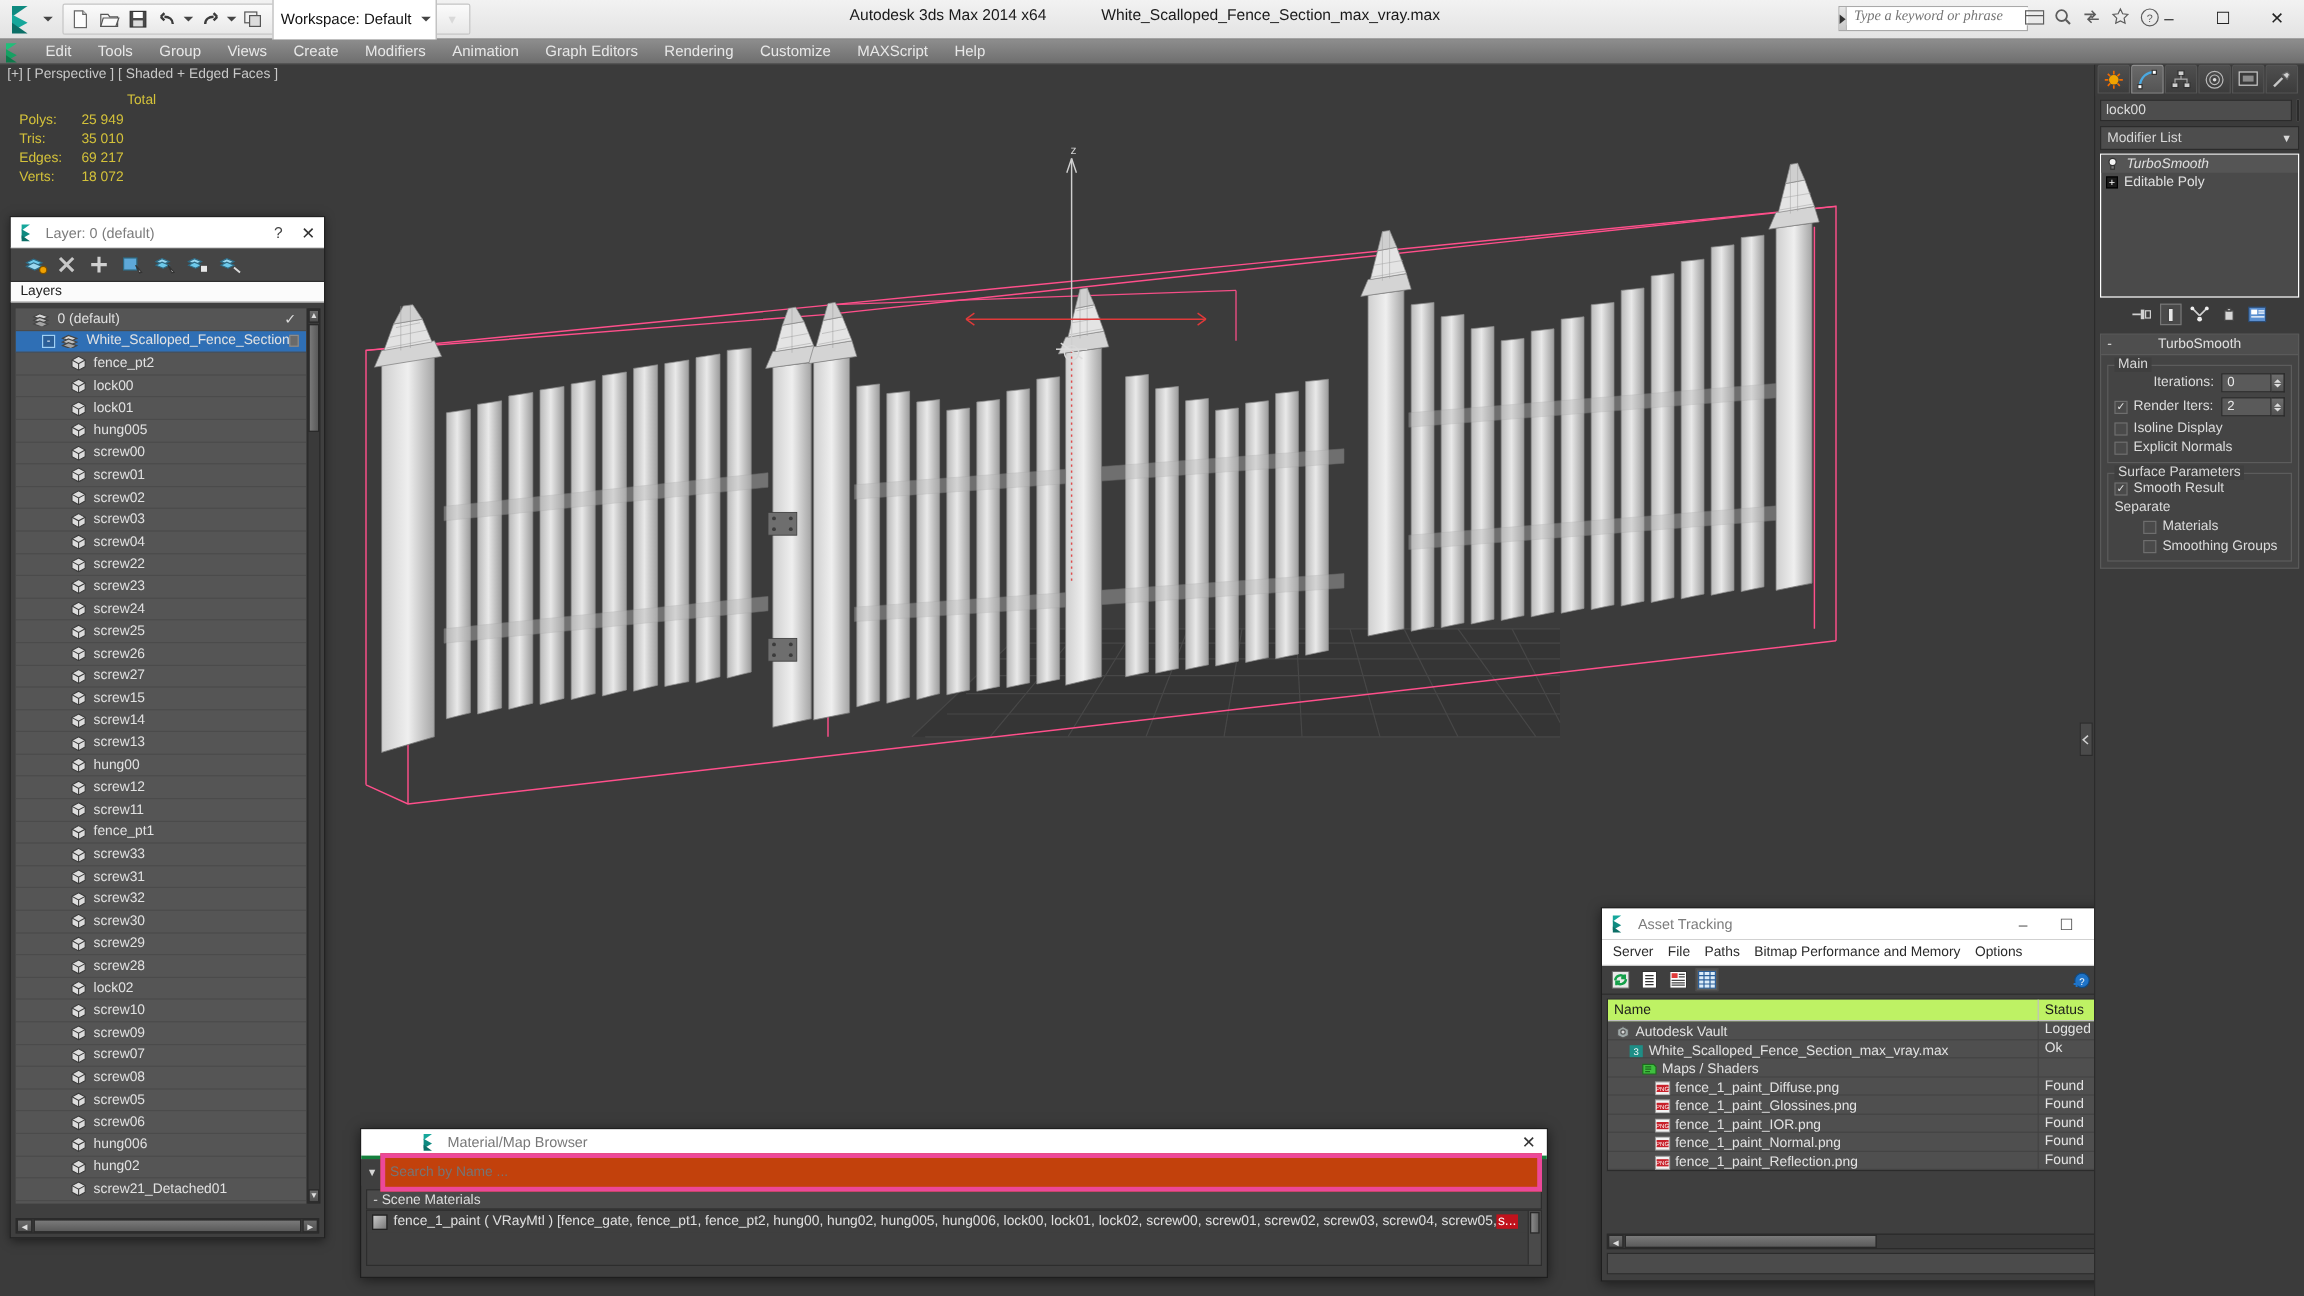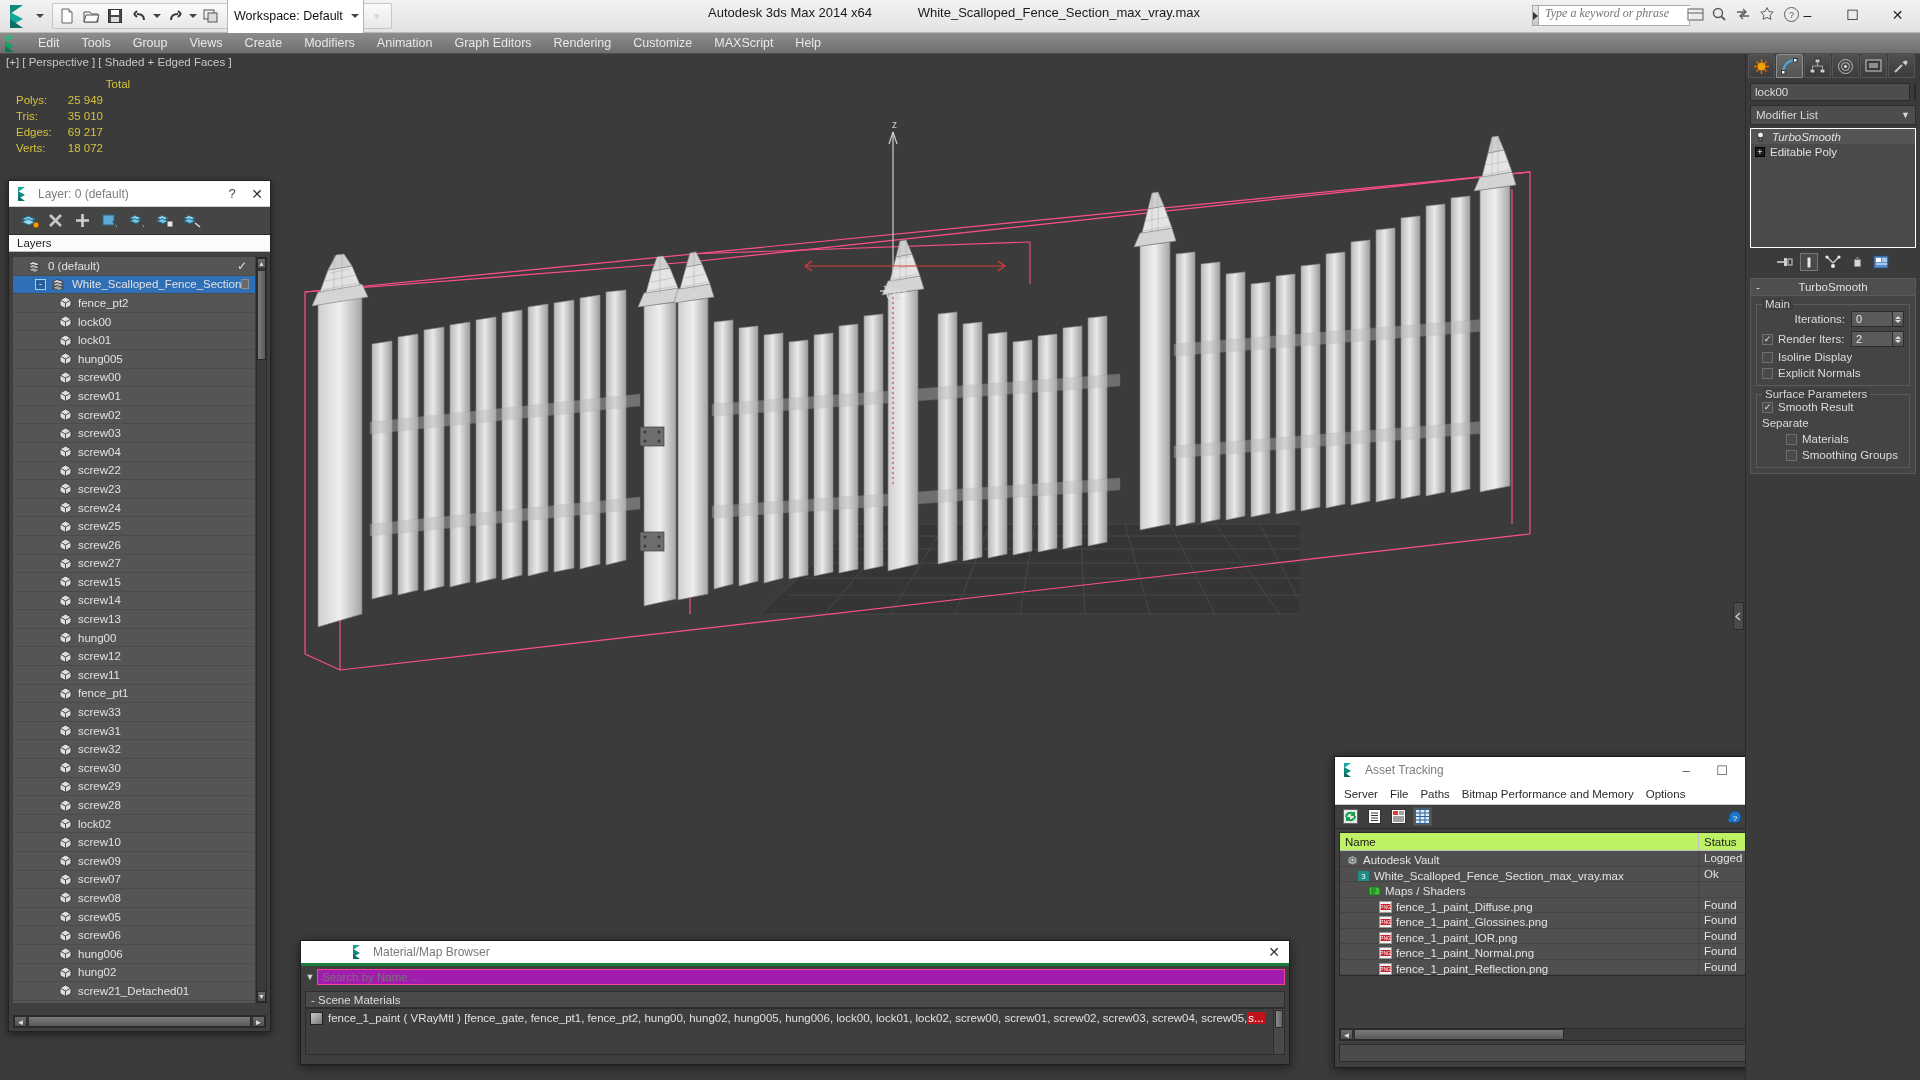--- a/index.html
+++ b/index.html
@@ -138,21 +138,21 @@
       border-bottom:3px solid #15803d;padding-left:43px;}
   .mw-title .ic { width:14px;height:14px; margin:0 7px 0 8px; position:relative;}
   .mw-title .ic .a{position:absolute;left:1px;top:0;width:0;height:0;border-left:7px solid #16a79b;border-bottom:5px solid transparent;}
   .mw-title .ic .b{position:absolute;left:1px;top:4px;width:0;height:0;border-left:7px solid #0f8a80;border-top:4px solid transparent;border-bottom:4px solid transparent;}
   .mw-title .ic .c{position:absolute;left:1px;top:9px;width:0;height:0;border-left:7px solid #0c6f67;border-top:5px solid transparent;}
   .mw-title .t { font-size:12px;color:#787878; flex:1;}
   .mw-title .x { width:30px; text-align:center; font-size:14px; color:#333;}
   .mw-search { height:22px; display:flex; align-items:center; background:#3f3f3f;
       padding:2px 4px 2px 2px; }
   .mw-search .fnl { width:14px; text-align:center; color:#d5d5d5; font-size:9px;}
-  .mw-search input { flex:1; height:16px; background:#a21caf; border:1px solid #ec4899;
+  .mw-search input { flex:1; height:32px; background:#c2410c; border:4px solid #ec4899;
       color:#c9c9c9; font-size:11.5px; padding-left:4px; outline:none;
       font-family:"Liberation Sans", sans-serif;}
   .mw-group { margin:3px 4px 0 4px; height:17px; background:#4a4a4a; border:1px solid #2d2d2d;
       display:flex; align-items:center; font-size:11.5px; color:#dcdcdc; padding-left:5px;}
   .mw-body { margin:0 4px; background:#3f3f3f; border:1px solid #2d2d2d; height:47px;
       position:relative; overflow:hidden;}
   .mw-item { height:18px; display:flex; align-items:center; font-size:11.5px;
       color:#e0e0e0; padding-left:4px; background:#3f3f3f; white-space:nowrap;}
   .mw-item .sw { width:13px;height:13px;margin-right:5px;flex:0 0 auto;
       background:linear-gradient(135deg,#c9c9c9,#777); border:1px solid #222;}

